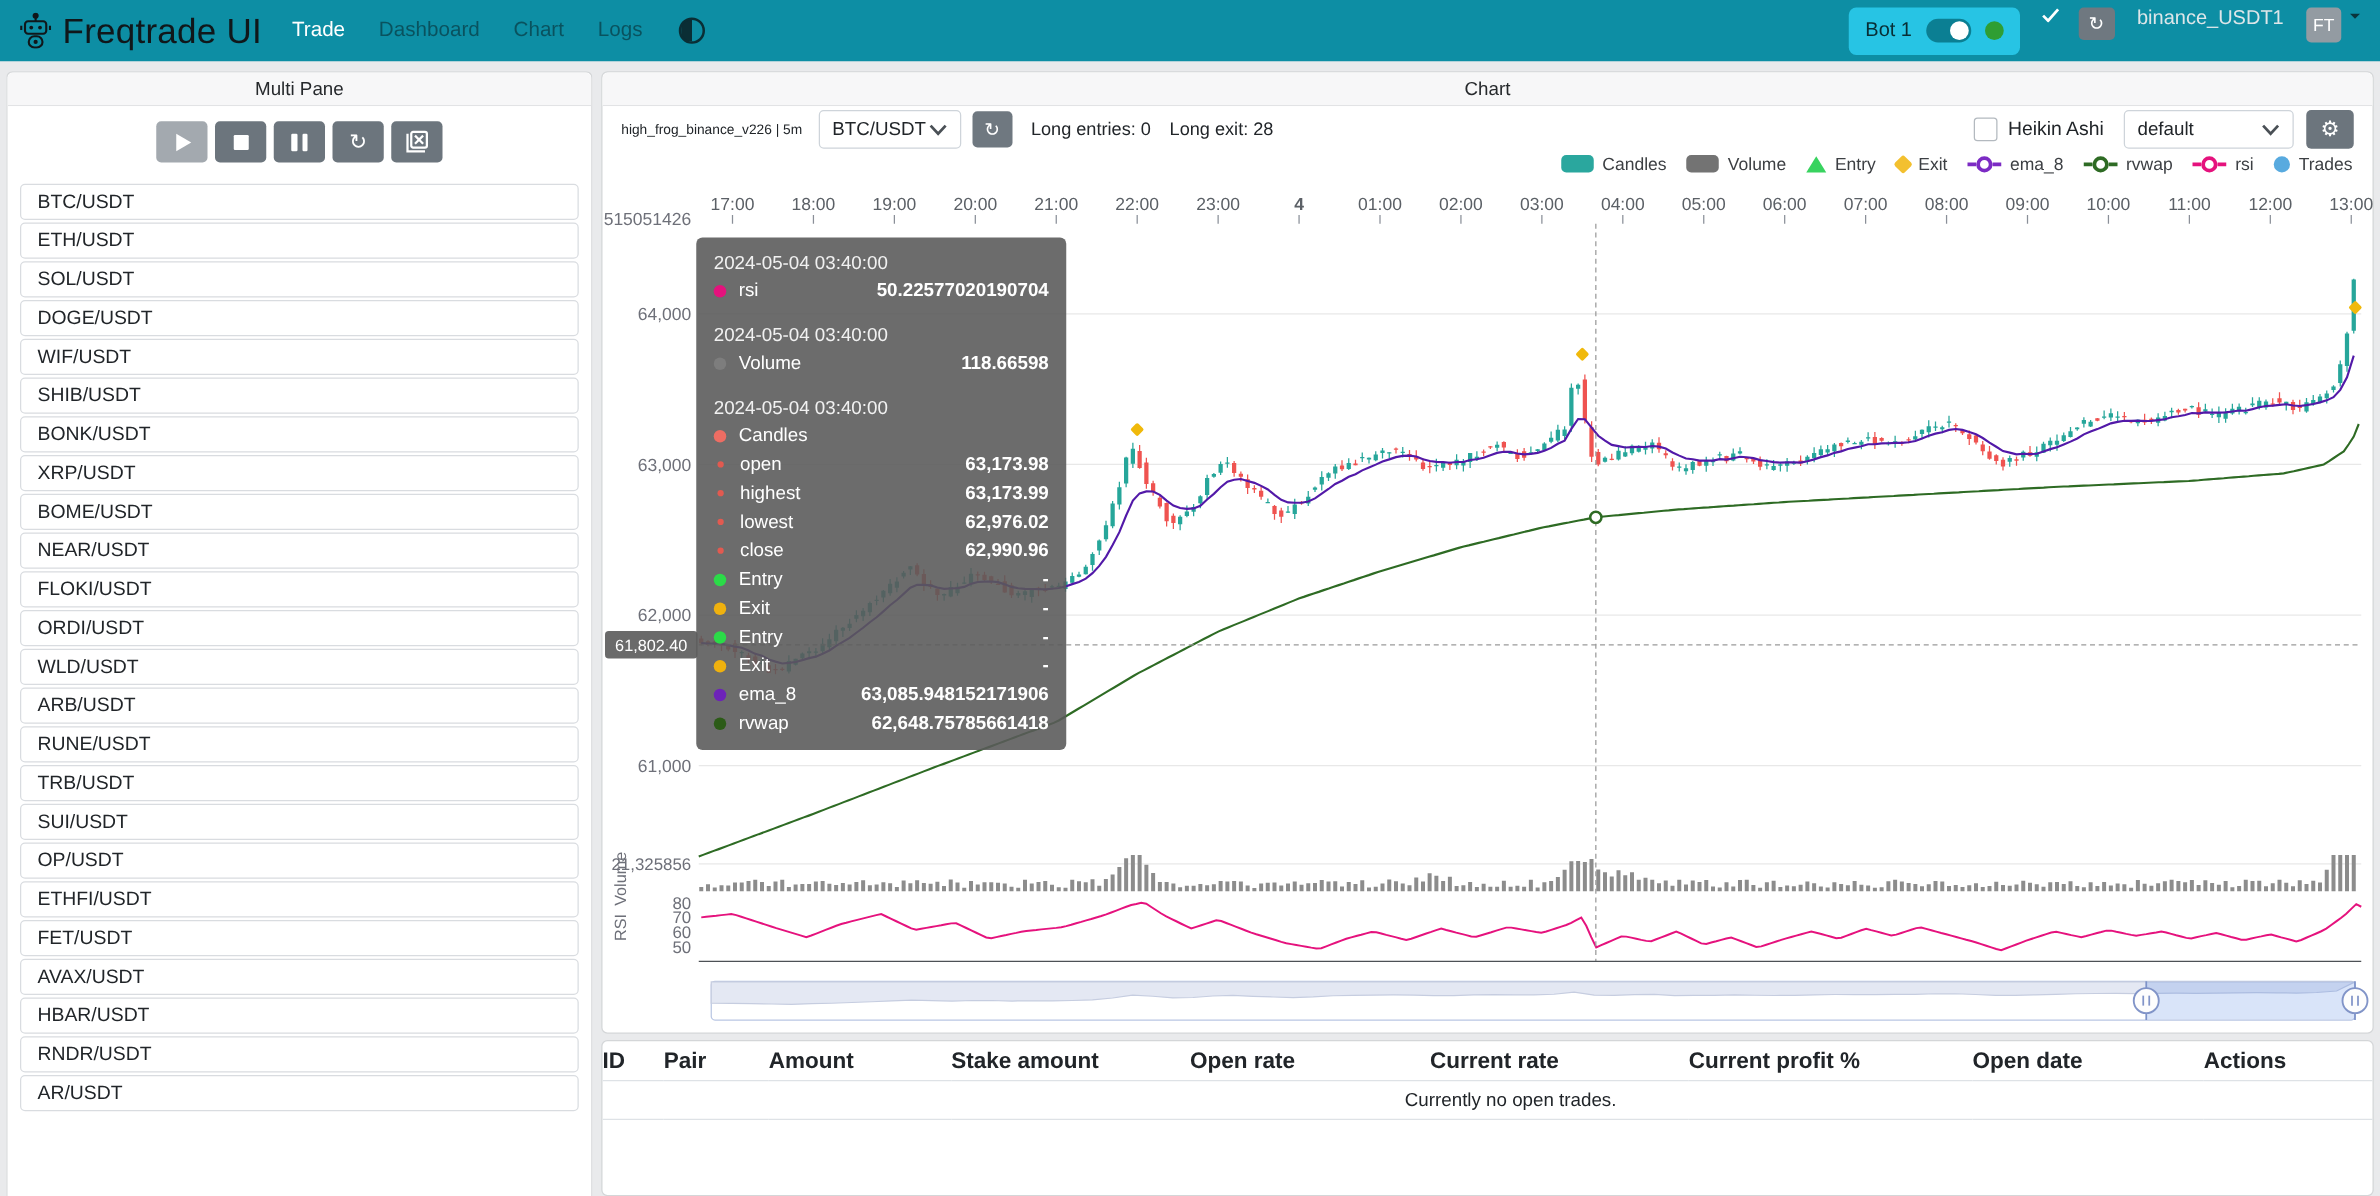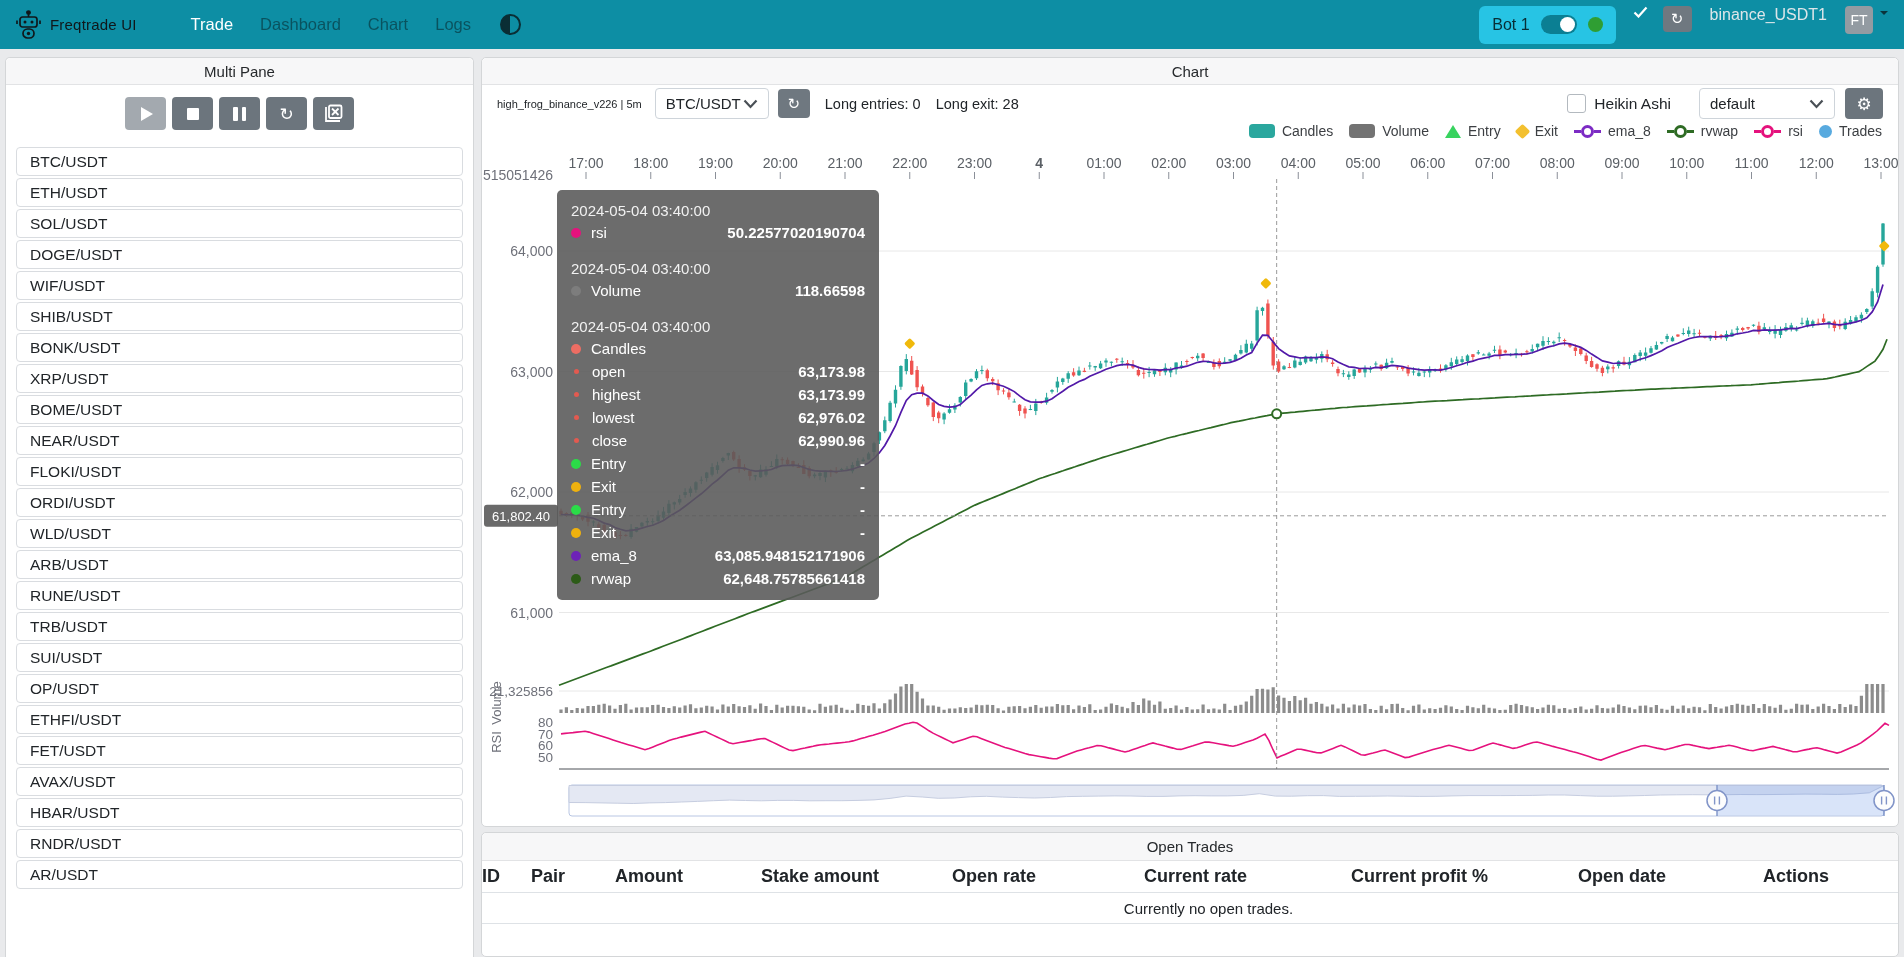--- a/index.html
+++ b/index.html
@@ -1,21 +1,21 @@
 <!DOCTYPE html>
 <html><head>
 <meta charset="utf-8">
 <style>
   html,body{margin:0;padding:0;width:1904px;height:957px;overflow:hidden;
     background:#e9eaec;font-family:"Liberation Sans",sans-serif;}
   
   .nav{position:absolute;left:0;top:0;width:1904px;height:49px;background:#0d8ea4;
     display:flex;align-items:center;padding:0 16px;box-sizing:border-box;}
   .brand-icon{margin-right:9px;display:flex;align-items:center;}
-  .brand{font-size:15px;color:#10171a;margin-right:54px;letter-spacing:.2px;}
+  .brand{font-size:28px;color:#10171a;margin-right:24px;letter-spacing:.2px;}
   .nav-item{font-size:16.5px;color:rgba(8,45,52,.62);margin-right:27px;cursor:pointer;text-decoration:none;}
   .nav-item.active{color:#ffffff;}
   .theme-icon{width:17px;height:17px;border-radius:50%;border:2px solid #0a2e35;
     background:linear-gradient(90deg,#0a2e35 50%,rgba(0,0,0,0) 50%);margin-left:2px;cursor:pointer;}
   .nav-right{margin-left:auto;display:flex;}
   .bot-box{background:#27c4e4;border-radius:6px;height:38px;padding:0 13px;display:flex;align-items:center;gap:11px;}
   .bot-label{font-size:16px;color:#082e35;}
   .switch{width:36px;height:19px;border-radius:10px;background:#0b7f93;position:relative;cursor:pointer;}
   .switch .knob{position:absolute;right:2px;top:2px;width:15px;height:15px;border-radius:50%;background:#fff;}
   .green-dot{width:15px;height:15px;border-radius:50%;background:#2f9e33;}
@@ -52,38 +52,38 @@
   
   #chartPanel{left:481px;top:57px;width:1418px;height:770px;}
   .toolbar{position:absolute;top:30px;left:15px;right:15px;height:31px;display:flex;align-items:center;}
   .strategy{font-size:11px;color:#212529;margin-right:13px;}
   .select-box{height:31px;border:1px solid #ced4da;border-radius:4px;display:flex;align-items:center;
     padding:0 10px;font-size:15px;color:#212529;justify-content:space-between;background:#fff;cursor:pointer;box-sizing:border-box;}
   .reload-btn{width:32px;height:29px;margin-left:9px;}
   .signals{font-size:14.5px;color:#212529;margin-left:15px;display:flex;gap:15px;}
   .right-tools{margin-left:auto;display:flex;align-items:center;}
   .checkbox{width:17px;height:17px;border:1px solid #b3b9bf;border-radius:3px;background:#fff;cursor:pointer;}
-  .ha-label{font-size:15.5px;color:#212529;margin:0 28px 0 8px;}
+  .ha-label{font-size:15.5px;color:#212529;margin:0 16px 0 8px;}
   .gear-btn{width:38px;height:31px;background:#6c757d;border:none;border-radius:4px;color:#fff;
     font-size:17px;display:flex;align-items:center;justify-content:center;cursor:pointer;margin-left:10px;
     font-family:"DejaVu Sans",sans-serif;}
   .legend-row{position:absolute;top:62px;right:16px;height:22px;display:flex;align-items:center;gap:16px;}
   .legend-item{display:flex;align-items:center;gap:7px;cursor:pointer;}
   .legend-label{font-size:14px;color:#3c3f43;}
   .lg-rect{width:26px;height:14px;border-radius:4px;display:inline-block;}
   .lg-tri{width:0;height:0;border-left:8px solid transparent;border-right:8px solid transparent;border-bottom:13px solid;display:inline-block;}
   .lg-diamond{width:11px;height:11px;border-radius:2px;transform:rotate(45deg);display:inline-block;}
   .lg-circle{width:13px;height:13px;border-radius:50%;display:inline-block;}
   .lg-ring-wrap{display:flex;align-items:center;}
   .lg-line{width:7px;height:3px;display:inline-block;}
   .lg-ring{width:7px;height:7px;border-radius:50%;border:3px solid;background:#fff;display:inline-block;}
   #chartSvg{position:absolute;left:0;top:60px;}
   #chartSvg text{font-family:"Liberation Sans",sans-serif;}
   
-  #tooltip{position:absolute;left:557px;top:190px;width:322px;background:rgba(90,90,90,.89);
+  #tooltip{position:absolute;left:557px;top:190px;width:296px;background:rgba(90,90,90,.89);
     border-radius:5px;padding:10px 14px;box-sizing:border-box;color:#fff;z-index:40;pointer-events:none;}
   .tt-time{font-size:15px;color:#f1f1f1;height:21px;line-height:21px;}
   .tt-row{display:flex;align-items:center;height:23px;font-size:15px;}
   .tt-dot{width:10px;height:10px;border-radius:50%;margin-right:10px;flex:none;}
   .tt-dot.small{width:5px;height:5px;margin:0 13px 0 3px;}
   .tt-label{color:#fff;}
   .tt-val{margin-left:auto;font-weight:700;}
   .tt-gap{height:14px;}
   
   #openTrades{left:481px;top:832px;width:1418px;height:125px;border-radius:5px;overflow:hidden;}
@@ -426,21 +426,20 @@
       <span class="tt-val">63,085.948152171906</span>
     </div>
     <div class="tt-row">
       <span class="tt-dot" style="background: rgb(44, 91, 23);"></span>
       <span class="tt-label">rvwap</span>
       <span class="tt-val">62,648.75785661418</span>
     </div>
   </div>
 
 <section class="panel" id="openTrades">
-  <div class="panel-header">Open Trades</div>
   <table class="trades">
     <colgroup>
       <col style="width:49px">
         <col style="width:84px">
         <col style="width:146px">
         <col style="width:191px">
       <col style="width:192px">
         <col style="width:207px">
         <col style="width:227px">
         <col style="width:185px">

